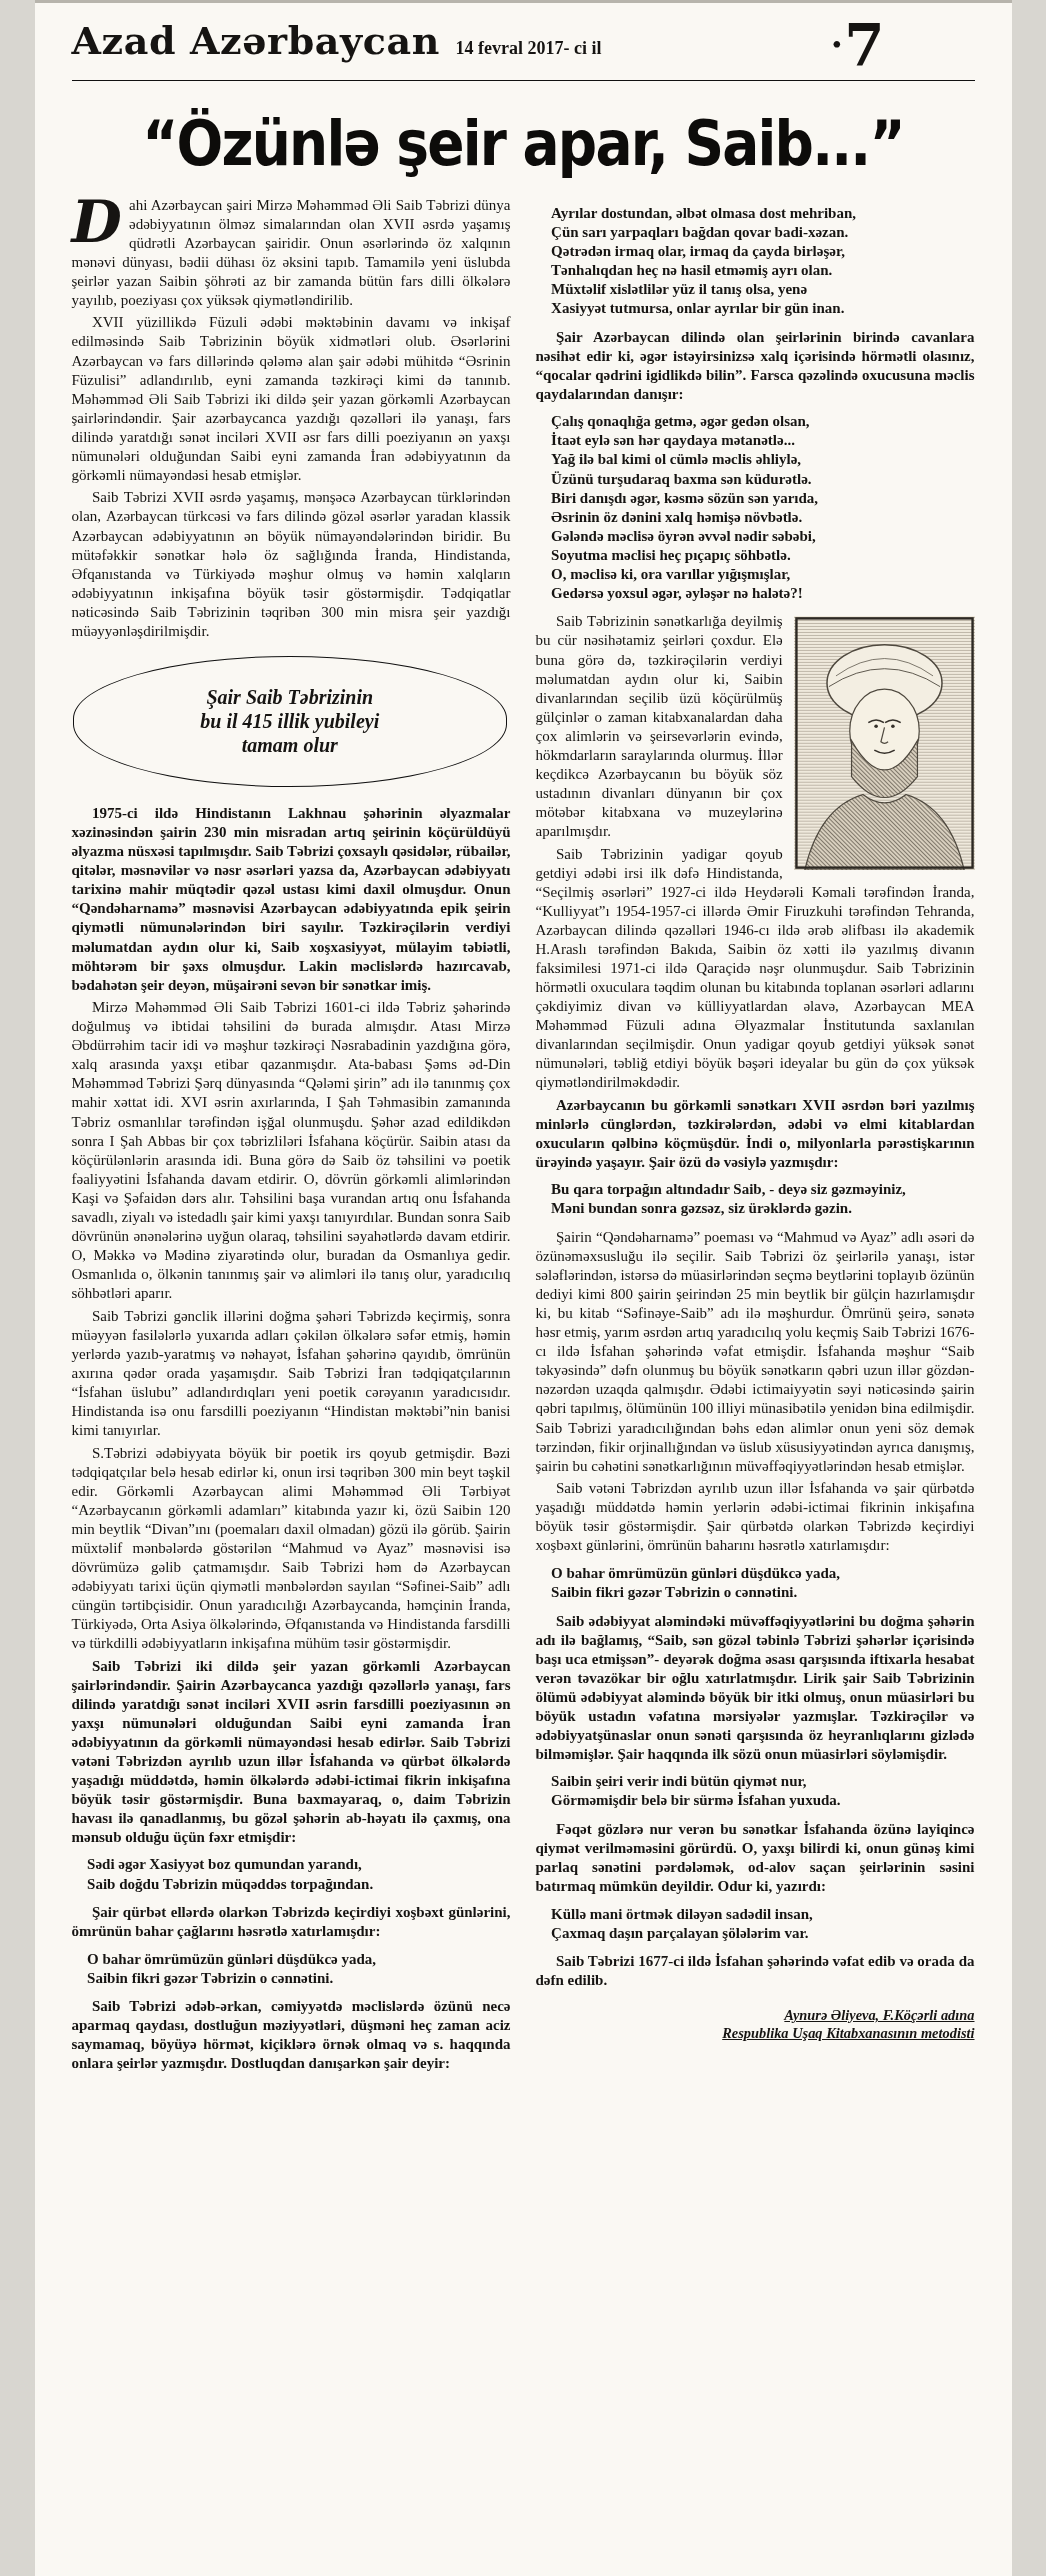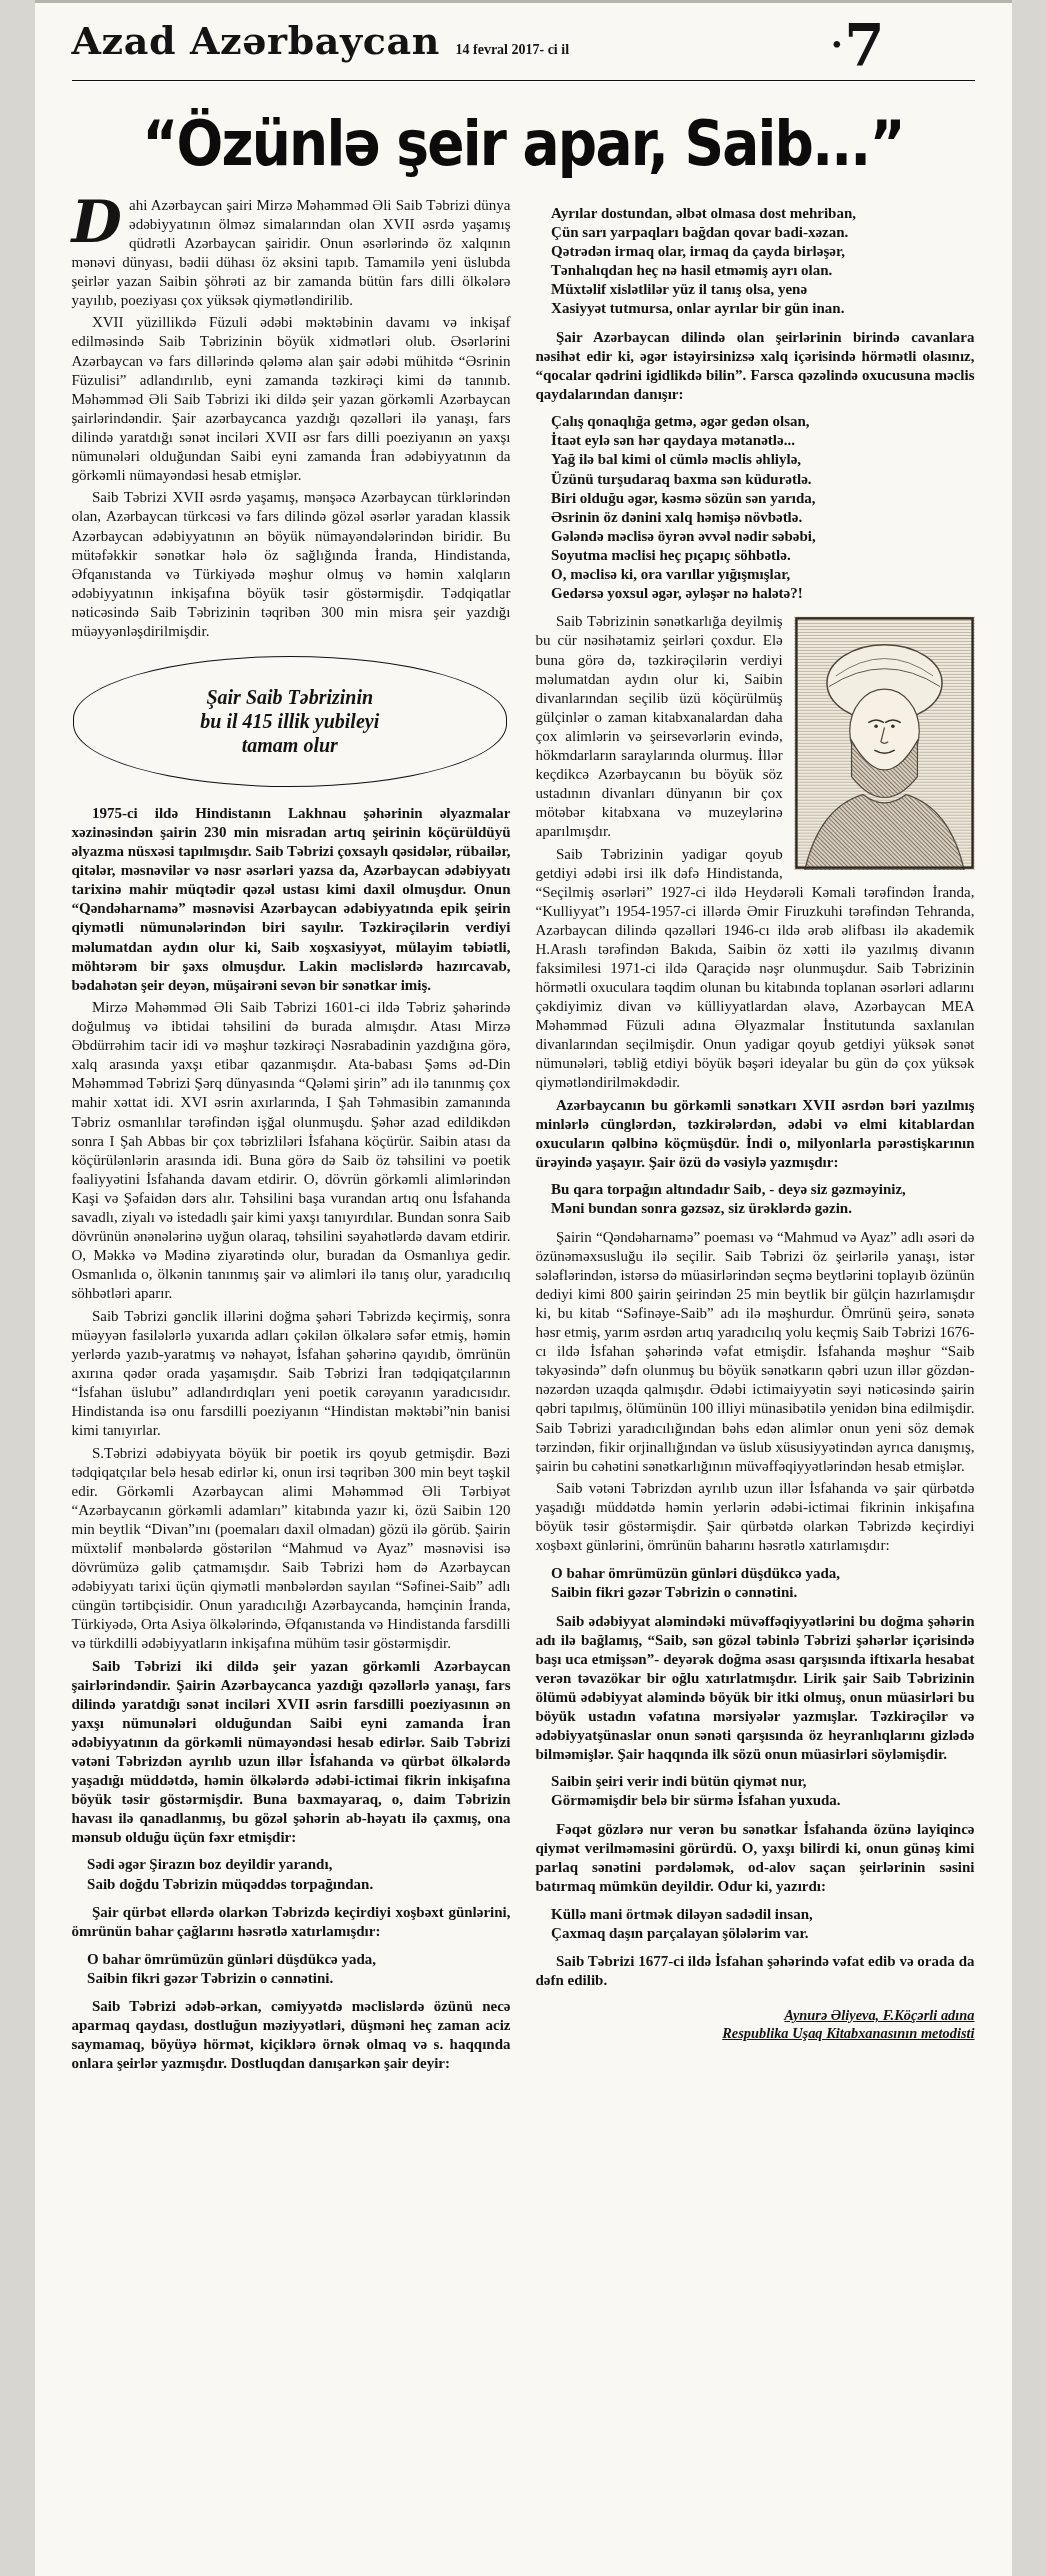--- a/index.html
+++ b/index.html
@@ -25,21 +25,21 @@
   .masthead-title {
     margin: 0;
     font-family: "DejaVu Serif", serif;
     font-weight: bold;
     font-size: 38px;
     letter-spacing: 0.6px;
     line-height: 1;
   }
   .masthead-date {
     font-weight: bold;
-    font-size: 14px;
+    font-size: 18px;
     margin-left: 15.6px;
     white-space: nowrap;
   }
   .masthead-page {
     margin-left: auto;
     margin-right: 90px;
     display: flex;
     align-items: center;
     line-height: 1;
   }
@@ -146,21 +146,21 @@
           <div>Şair Saib Təbrizinin</div>
           <div>bu il 415 illik yubileyi</div>
           <div>tamam olur</div>
         </div>
         <p class="para bold">1975-ci ildə Hindistanın Lakhnau şəhərinin əlyazmalar xəzinəsindən şairin 230 min misradan artıq şeirinin köçürüldüyü əlyazma nüsxəsi tapılmışdır. Saib Təbrizi çoxsaylı qəsidələr, rübailər, qitələr, məsnəvilər və nəsr əsərləri yazsa da, Azərbaycan ədəbiyyatı tarixinə mahir müqtədir qəzəl ustası kimi daxil olmuşdur. Onun “Qəndəharnamə” məsnəvisi Azərbaycan ədəbiyyatında epik şeirin qiymətli nümunələrindən biri sayılır. Təzkirəçilərin verdiyi məlumatdan aydın olur ki, Saib xoşxasiyyət, mülayim təbiətli, möhtərəm bir şəxs olmuşdur. Lakin məclislərdə hazırcavab, bədahətən şeir deyən, müşairəni sevən bir sənətkar imiş.</p>
         <p class="para">Mirzə Məhəmməd Əli Saib Təbrizi 1601-ci ildə Təbriz şəhərində doğulmuş və ibtidai təhsilini də burada almışdır. Atası Mirzə Əbdürrəhim tacir idi və məşhur təzkirəçi Nəsrabadinin yazdığına görə, xalq arasında yaxşı etibar qazanmışdır. Ata-babası Şəms əd-Din Məhəmməd Təbrizi Şərq dünyasında “Qələmi şirin” adı ilə tanınmış çox mahir xəttat idi. XVI əsrin axırlarında, I Şah Təhmasibin zamanında Təbriz osmanlılar tərəfindən işğal olunmuşdu. Şəhər azad edildikdən sonra I Şah Abbas bir çox təbrizliləri İsfahana köçürür. Saibin atası da köçürülənlərin arasında idi. Buna görə də Saib öz təhsilini və poetik fəaliyyətini İsfahanda davam etdirir. O, dövrün görkəmli alimlərindən Kaşi və Şəfaidən dərs alır. Təhsilini başa vurandan artıq onu İsfahanda savadlı, ziyalı və istedadlı şair kimi yaxşı tanıyırdılar. Bundan sonra Saib dövrünün ənənələrinə uyğun olaraq, təhsilini səyahətlərdə davam etdirir. O, Məkkə və Mədinə ziyarətində olur, buradan da Osmanlıya gedir. Osmanlıda o, ölkənin tanınmış şair və alimləri ilə tanış olur, yaradıcılıq söhbətləri aparır.</p>
         <p class="para">Saib Təbrizi gənclik illərini doğma şəhəri Təbrizdə keçirmiş, sonra müəyyən fasilələrlə yuxarıda adları çəkilən ölkələrə səfər etmiş, həmin yerlərdə yazıb-yaratmış və nəhayət, İsfahan şəhərinə qayıdıb, ömrünün axırına qədər orada yaşamışdır. Saib Təbrizi İran tədqiqatçılarının “İsfahan üslubu” adlandırdıqları yeni poetik cərəyanın yaradıcısıdır. Hindistanda isə onu farsdilli poeziyanın “Hindistan məktəbi”nin banisi kimi tanıyırlar.</p>
         <p class="para">S.Təbrizi ədəbiyyata böyük bir poetik irs qoyub getmişdir. Bəzi tədqiqatçılar belə hesab edirlər ki, onun irsi təqribən 300 min beyt təşkil edir. Görkəmli Azərbaycan alimi Məhəmməd Əli Tərbiyət “Azərbaycanın görkəmli adamları” kitabında yazır ki, özü Saibin 120 min beytlik “Divan”ını (poemaları daxil olmadan) gözü ilə görüb. Şairin müxtəlif mənbələrdə göstərilən “Mahmud və Ayaz” məsnəvisi isə dövrümüzə gəlib çatmamışdır. Saib Təbrizi həm də Azərbaycan ədəbiyyatı tarixi üçün qiymətli mənbələrdən sayılan “Səfinei-Saib” adlı cüngün tərtibçisidir. Onun yaradıcılığı Azərbaycanda, həmçinin İranda, Türkiyədə, Orta Asiya ölkələrində, Əfqanıstanda və Hindistanda farsdilli və türkdilli ədəbiyyatların inkişafına mühüm təsir göstərmişdir.</p>
         <p class="para bold">Saib Təbrizi iki dildə şeir yazan görkəmli Azərbaycan şairlərindəndir. Şairin Azərbaycanca yazdığı qəzəllərlə yanaşı, fars dilində yaratdığı sənət inciləri XVII əsrin farsdilli poeziyasının ən yaxşı nümunələri olduğundan Saibi eyni zamanda İran ədəbiyyatının da görkəmli nümayəndəsi hesab edirlər. Saib Təbrizi vətəni Təbrizdən ayrılıb uzun illər İsfahanda və qürbət ölkələrdə yaşadığı müddətdə, həmin ölkələrdə ədəbi-ictimai fikrin inkişafına böyük təsir göstərmişdir. Buna baxmayaraq, o, daim Təbrizin havası ilə qanadlanmış, bu gözəl şəhərin ab-həyatı ilə çaxmış, ona mənsub olduğu üçün fəxr etmişdir:</p>
         <div class="verse bold">
-          <div>Sədi əgər Şirazın boz deyildir yarandı,</div>
+          <div>Sədi əgər Xasiyyət boz qumundan yarandı,</div>
           <div>Saib doğdu Təbrizin müqəddəs torpağından.</div>
         </div>
         <p class="para bold">Şair qürbət ellərdə olarkən Təbrizdə keçirdiyi xoşbəxt günlərini, ömrünün bahar çağlarını həsrətlə xatırlamışdır:</p>
         <div class="verse">
           <div>O bahar ömrümüzün günləri düşdükcə yada,</div>
           <div>Saibin fikri gəzər Təbrizin o cənnətini.</div>
         </div>
         <p class="para bold">Saib Təbrizi ədəb-ərkan, cəmiyyətdə məclislərdə özünü necə aparmaq qaydası, dostluğun məziyyətləri, düşməni heç zaman aciz saymamaq, böyüyə hörmət, kiçiklərə örnək olmaq və s. haqqında onlara şeirlər yazmışdır. Dostluqdan danışarkən şair deyir:</p>
       </div>
     <div class="col" id="col-right">
@@ -171,21 +171,21 @@
           <div>Tənhalıqdan heç nə hasil etməmiş ayrı olan.</div>
           <div>Müxtəlif xislətlilər yüz il tanış olsa, yenə</div>
           <div>Xasiyyət tutmursa, onlar ayrılar bir gün inan.</div>
         </div>
         <p class="para bold">Şair Azərbaycan dilində olan şeirlərinin birində cavanlara nəsihət edir ki, əgər istəyirsinizsə xalq içərisində hörmətli olasınız, “qocalar qədrini igidlikdə bilin”. Farsca qəzəlində oxucusuna məclis qaydalarından danışır:</p>
         <div class="verse">
           <div>Çalış qonaqlığa getmə, əgər gedən olsan,</div>
           <div>İtaət eylə sən hər qaydaya mətanətlə...</div>
           <div>Yağ ilə bal kimi ol cümlə məclis əhliylə,</div>
           <div>Üzünü turşudaraq baxma sən küdurətlə.</div>
-          <div>Biri olduğu əgər, kəsmə sözün sən yarıda,</div>
+          <div>Biri danışdı əgər, kəsmə sözün sən yarıda,</div>
           <div>Əsrinin öz dənini xalq həmişə növbətlə.</div>
           <div>Gələndə məclisə öyrən əvvəl nədir səbəbi,</div>
           <div>Soyutma məclisi heç pıçapıç söhbətlə.</div>
           <div>O, məclisə ki, ora varıllar yığışmışlar,</div>
           <div>Gedərsə yoxsul əgər, əyləşər nə halətə?!</div>
         </div>
   <figure class="portrait" style="margin:3.6px 0 6px 10.8px;">
     <svg viewBox="0 0 302 424" xmlns="http://www.w3.org/2000/svg" role="img">
       <defs>
         <pattern id="engrave-bg" width="5" height="5" patternUnits="userSpaceOnUse">

